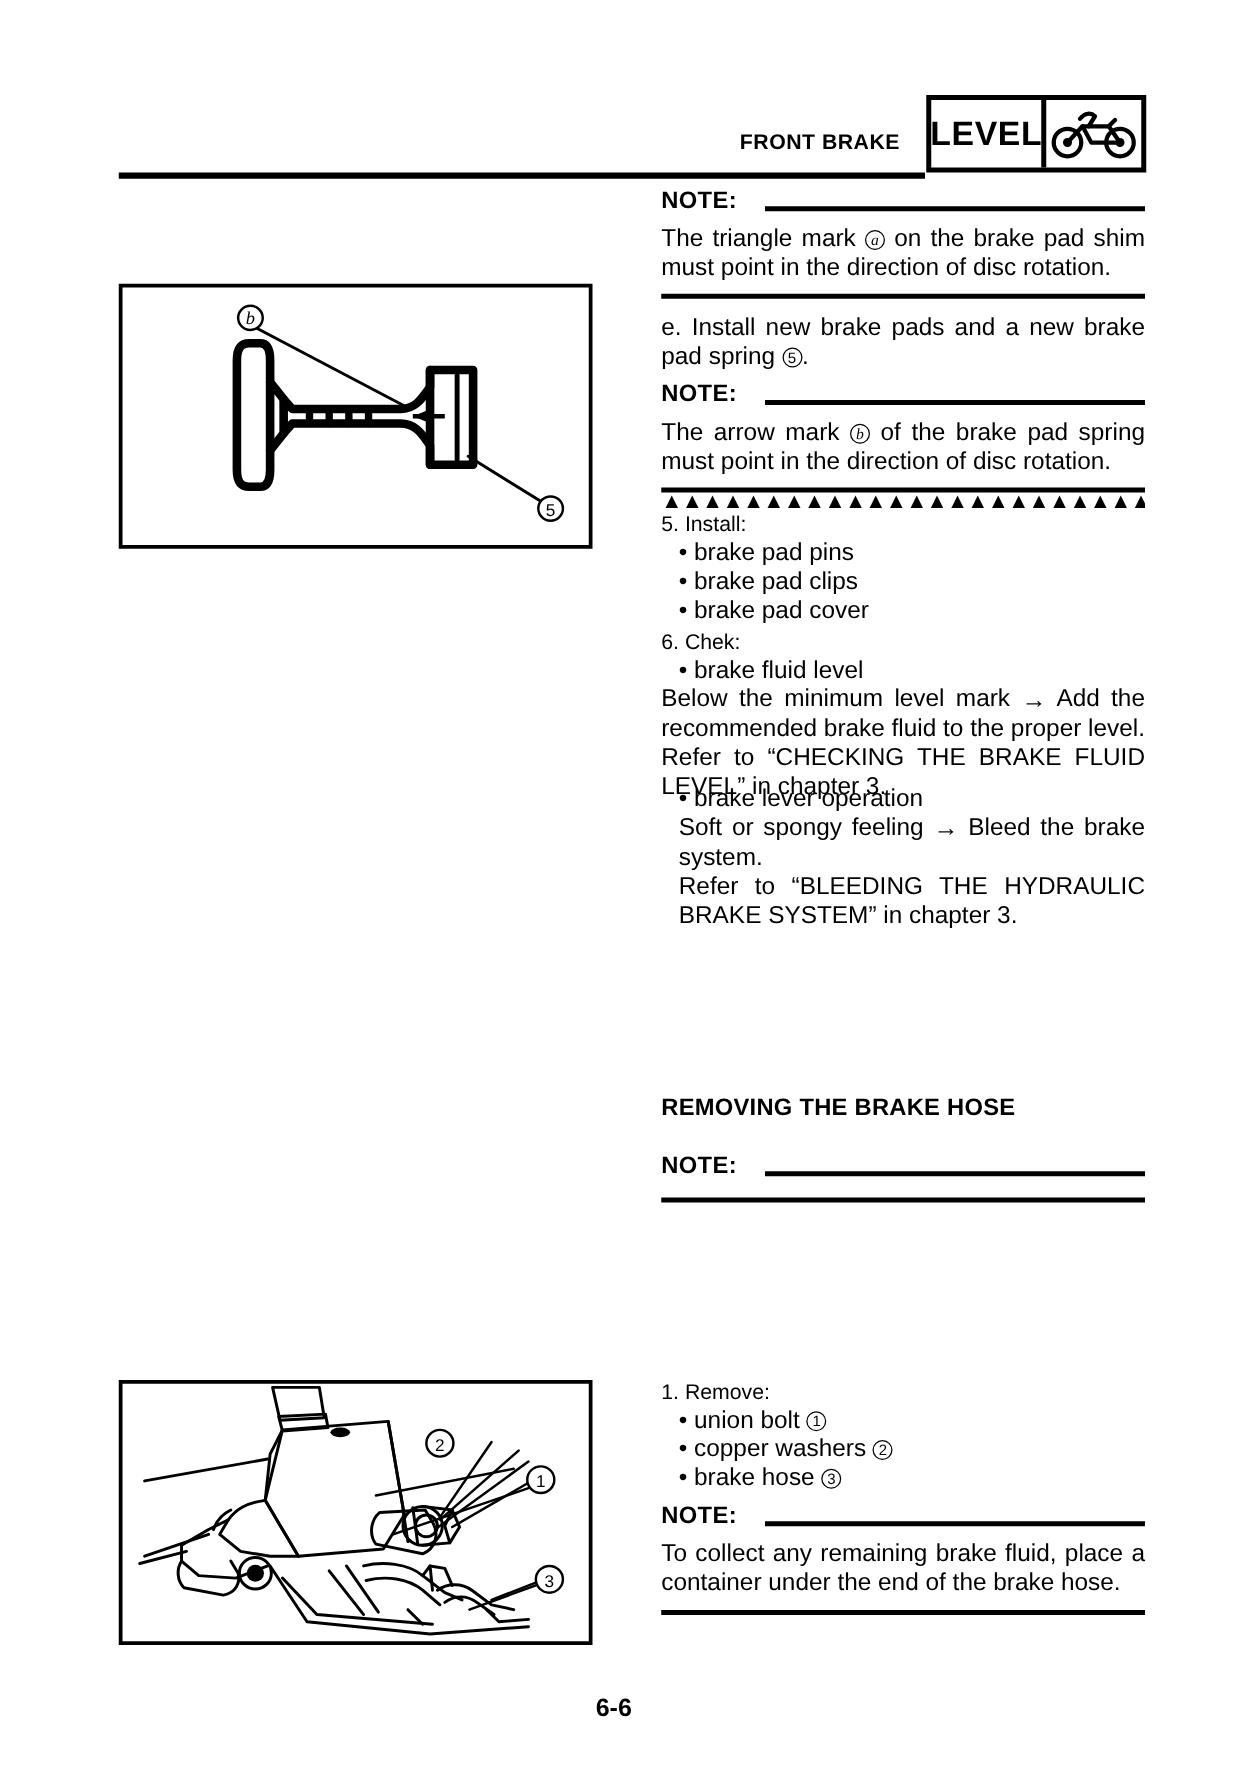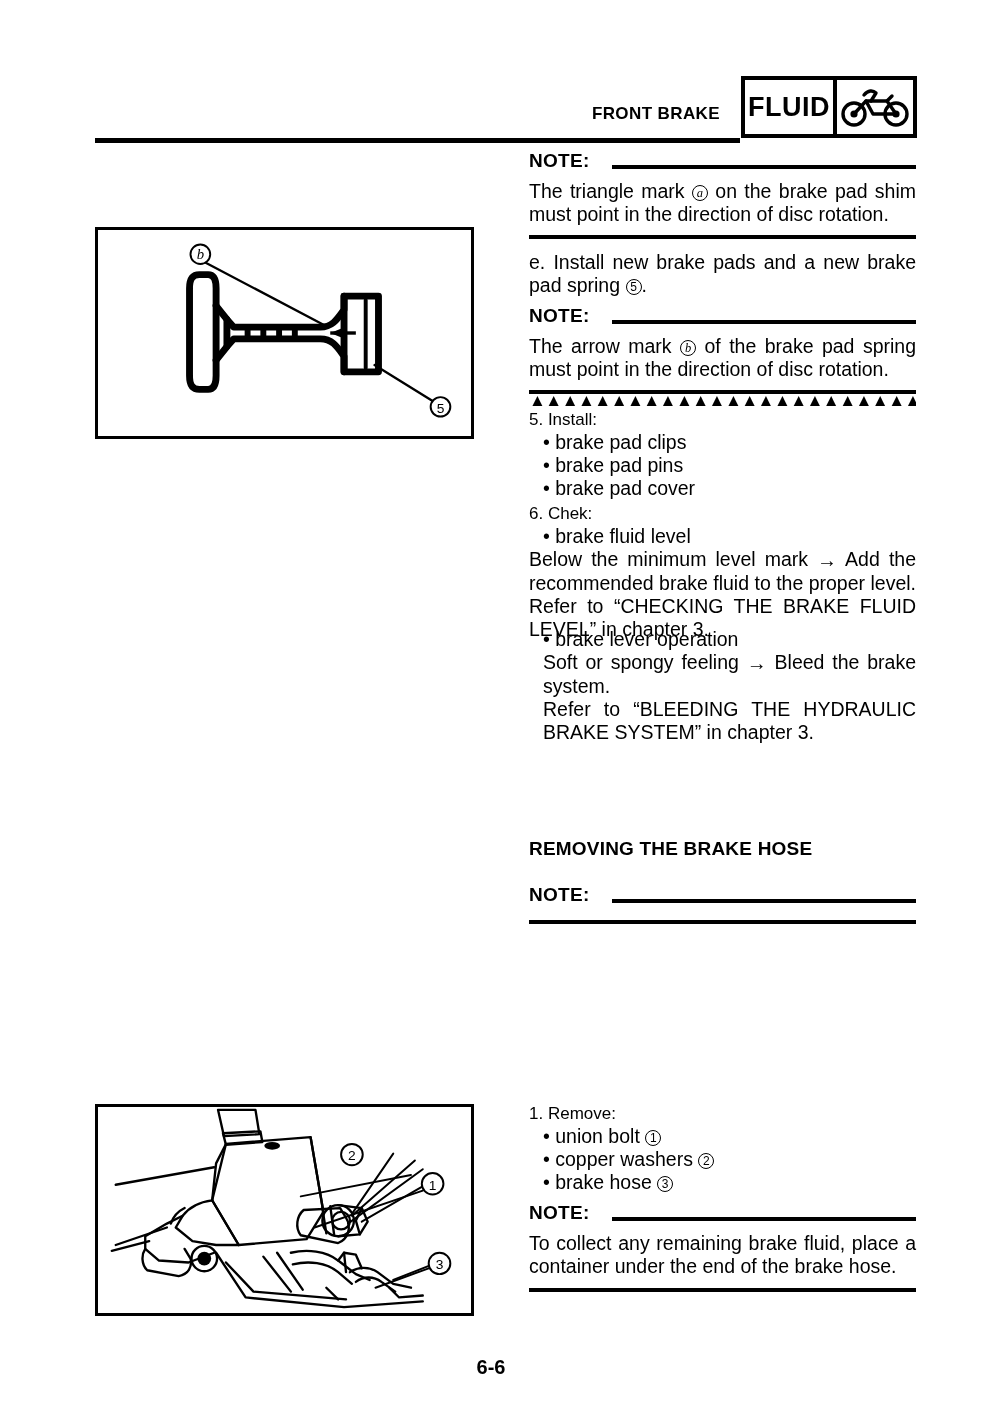--- a/index.html
+++ b/index.html
@@ -89,21 +89,21 @@
 </style>
 </head>
 <body>
 
 <div class="page">
 
   <div class="header">
     <div class="hdr-title">FRONT BRAKE</div>
     <div class="hdr-rule"></div>
     <div class="chas-box">
-      <div class="chas-text">FLUID</div>
+      <div class="chas-text">LEVEL</div>
       <div class="chas-icon">
         <svg width="70" height="44" viewBox="0 0 70 44">
           <g fill="none" stroke="#000" stroke-width="3.4" stroke-linecap="round" stroke-linejoin="round">
             <circle cx="14" cy="29" r="11"></circle>
             <circle cx="56" cy="29" r="11"></circle>
             <path d="M14 29 L26 16 L47 16 L56 29"></path>
             <path d="M26 16 L33 29 L56 29"></path>
             <path d="M24 10 C28 5 33 5 36 8 L31 16"></path>
             <path d="M47 16 L52 11"></path>
           </g>
@@ -236,38 +236,38 @@
         <div class="note-label">NOTE:</div>
         <div class="note-line"></div>
       </div>
       <p class="body-text"><span>The arrow mark</span> <span class="circ">b</span> <span>of the brake pad spring must point in the direction of disc rotation.</span></p>
       <div class="rule" style="margin-top:9px;"></div>
       <div class="tri-row">▲▲▲▲▲▲▲▲▲▲▲▲▲▲▲▲▲▲▲▲▲▲▲▲▲▲▲▲▲▲</div>
     </div>
 
     <div class="blk" style="top:258px;">
       <div class="step">5. Install:</div>
+      <div class="bullet">• brake pad pins</div>
       <div class="bullet">• brake pad clips</div>
-      <div class="bullet">• brake pad pins</div>
       <div class="bullet">• brake pad cover</div>
     </div>
 
     <div class="blk" style="top:352px;">
       <div class="step">6. Chek:</div>
       <div class="bullet">• brake fluid level</div>
       <p class="cont" style="margin:0;"><span>Below the minimum level mark</span> <span class="arrow-g">→</span> <span>Add the recommended brake fluid to the proper level. Refer to “CHECKING THE BRAKE FLUID LEVEL” in chapter 3.</span></p>
     </div>
 
     <div class="blk" style="top:478px;">
       <div class="bullet">• brake lever operation</div>
       <p class="cont ind" style="margin:0;"><span>Soft or spongy feeling</span> <span class="arrow-g">→</span> <span>Bleed the brake system.</span></p>
       <p class="cont ind" style="margin:0;">Refer to “BLEEDING THE HYDRAULIC BRAKE SYSTEM” in chapter 3.</p>
     </div>
 
-    <div class="blk" style="top:688px;">
+    <div class="blk" style="top:726px;">
       <div class="sec-title">REMOVING THE BRAKE HOSE</div>
       <div class="note-head" style="margin-top:24px;">
         <div class="note-label">NOTE:</div>
         <div class="note-line"></div>
       </div>
       <div class="rule" style="margin-top:10px;"></div>
     </div>
 
     <div class="blk" style="top:952px;">
       <div class="step">1. Remove:</div>

